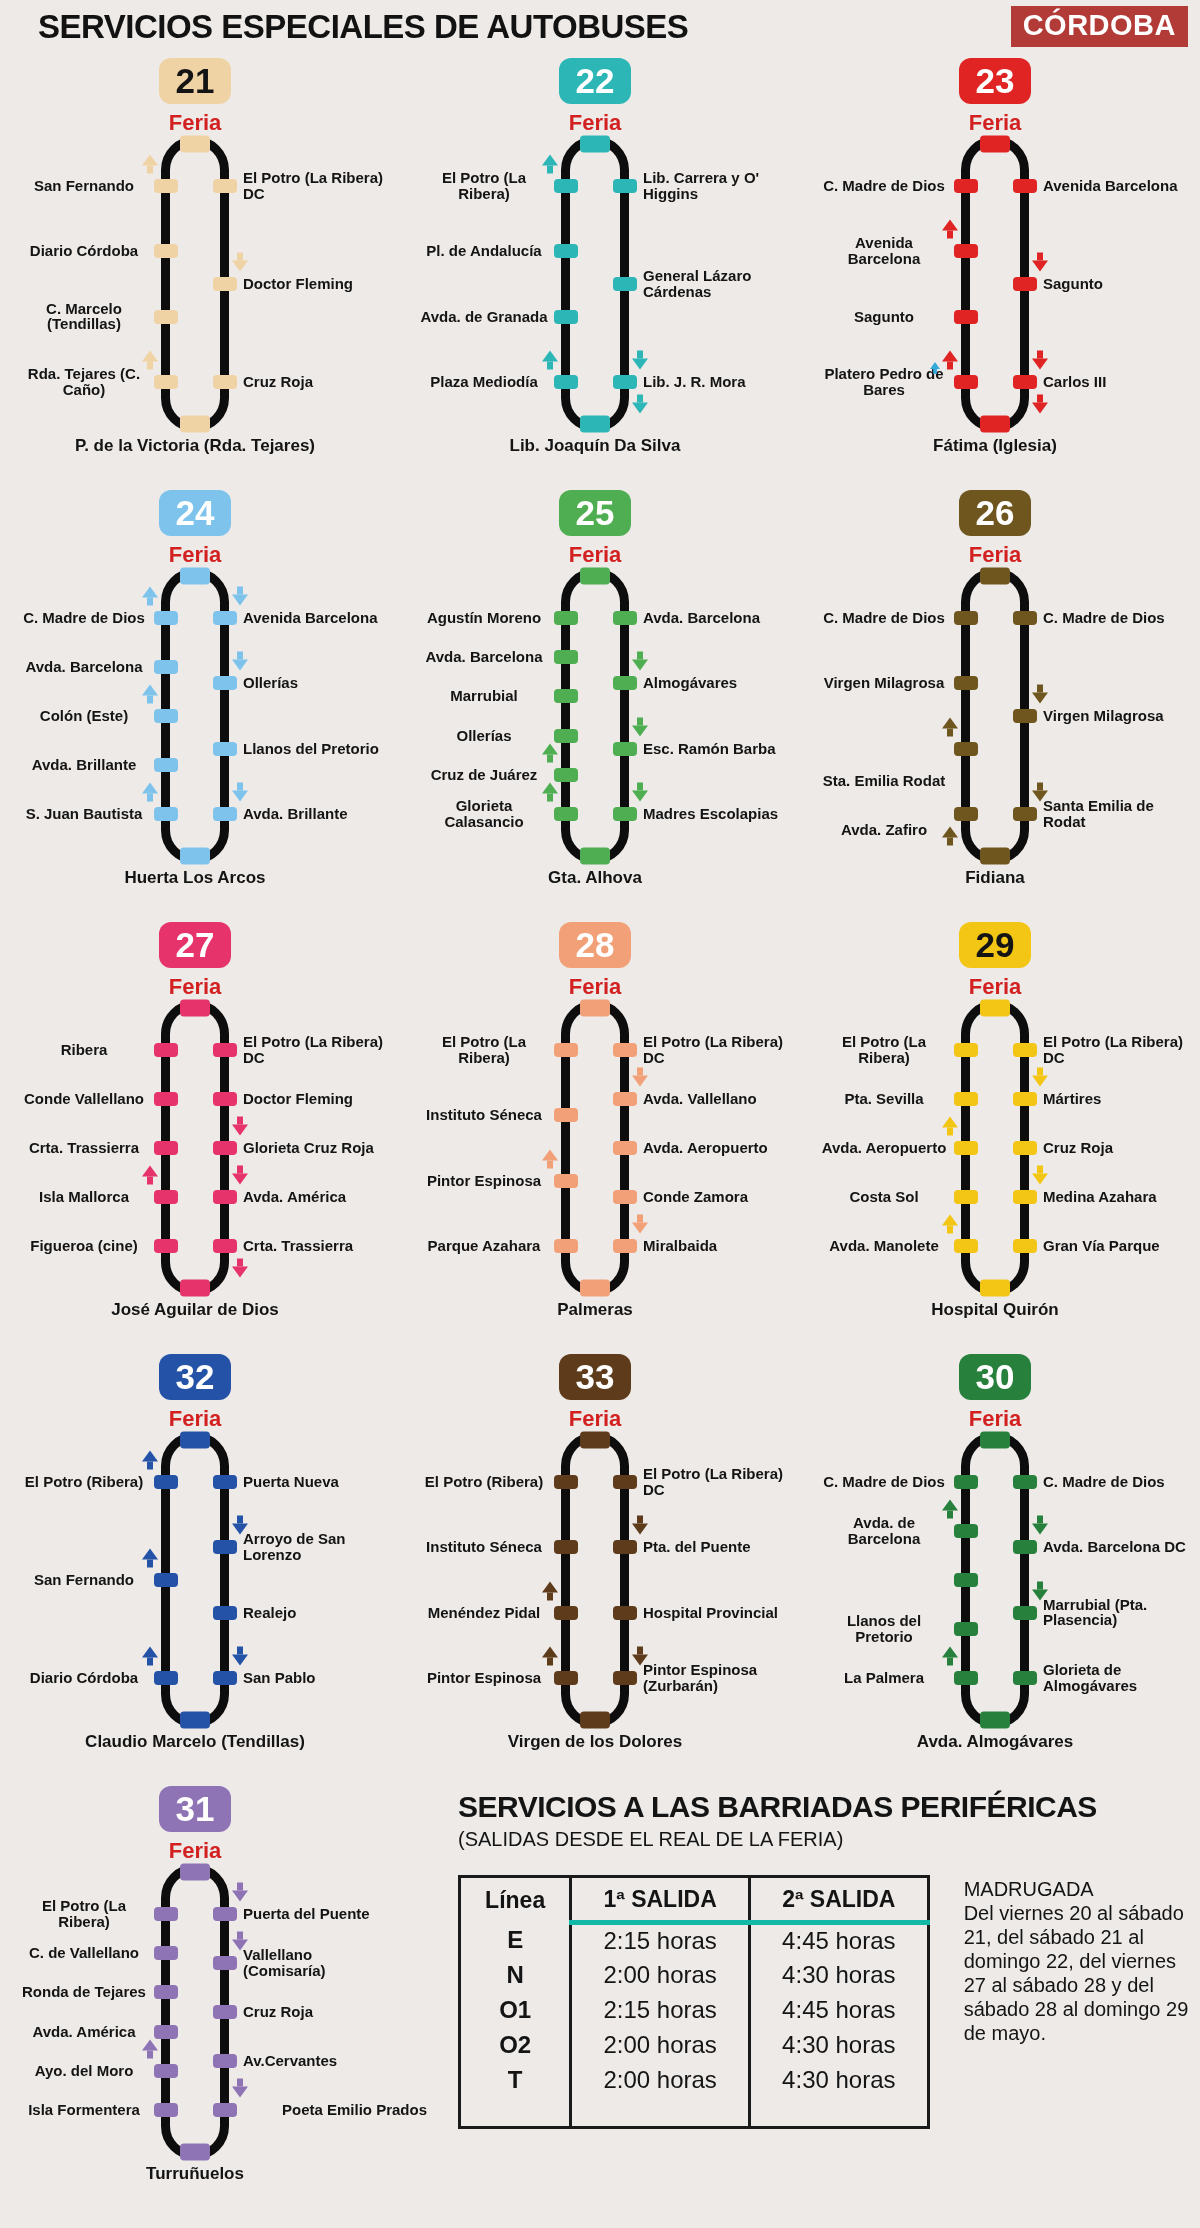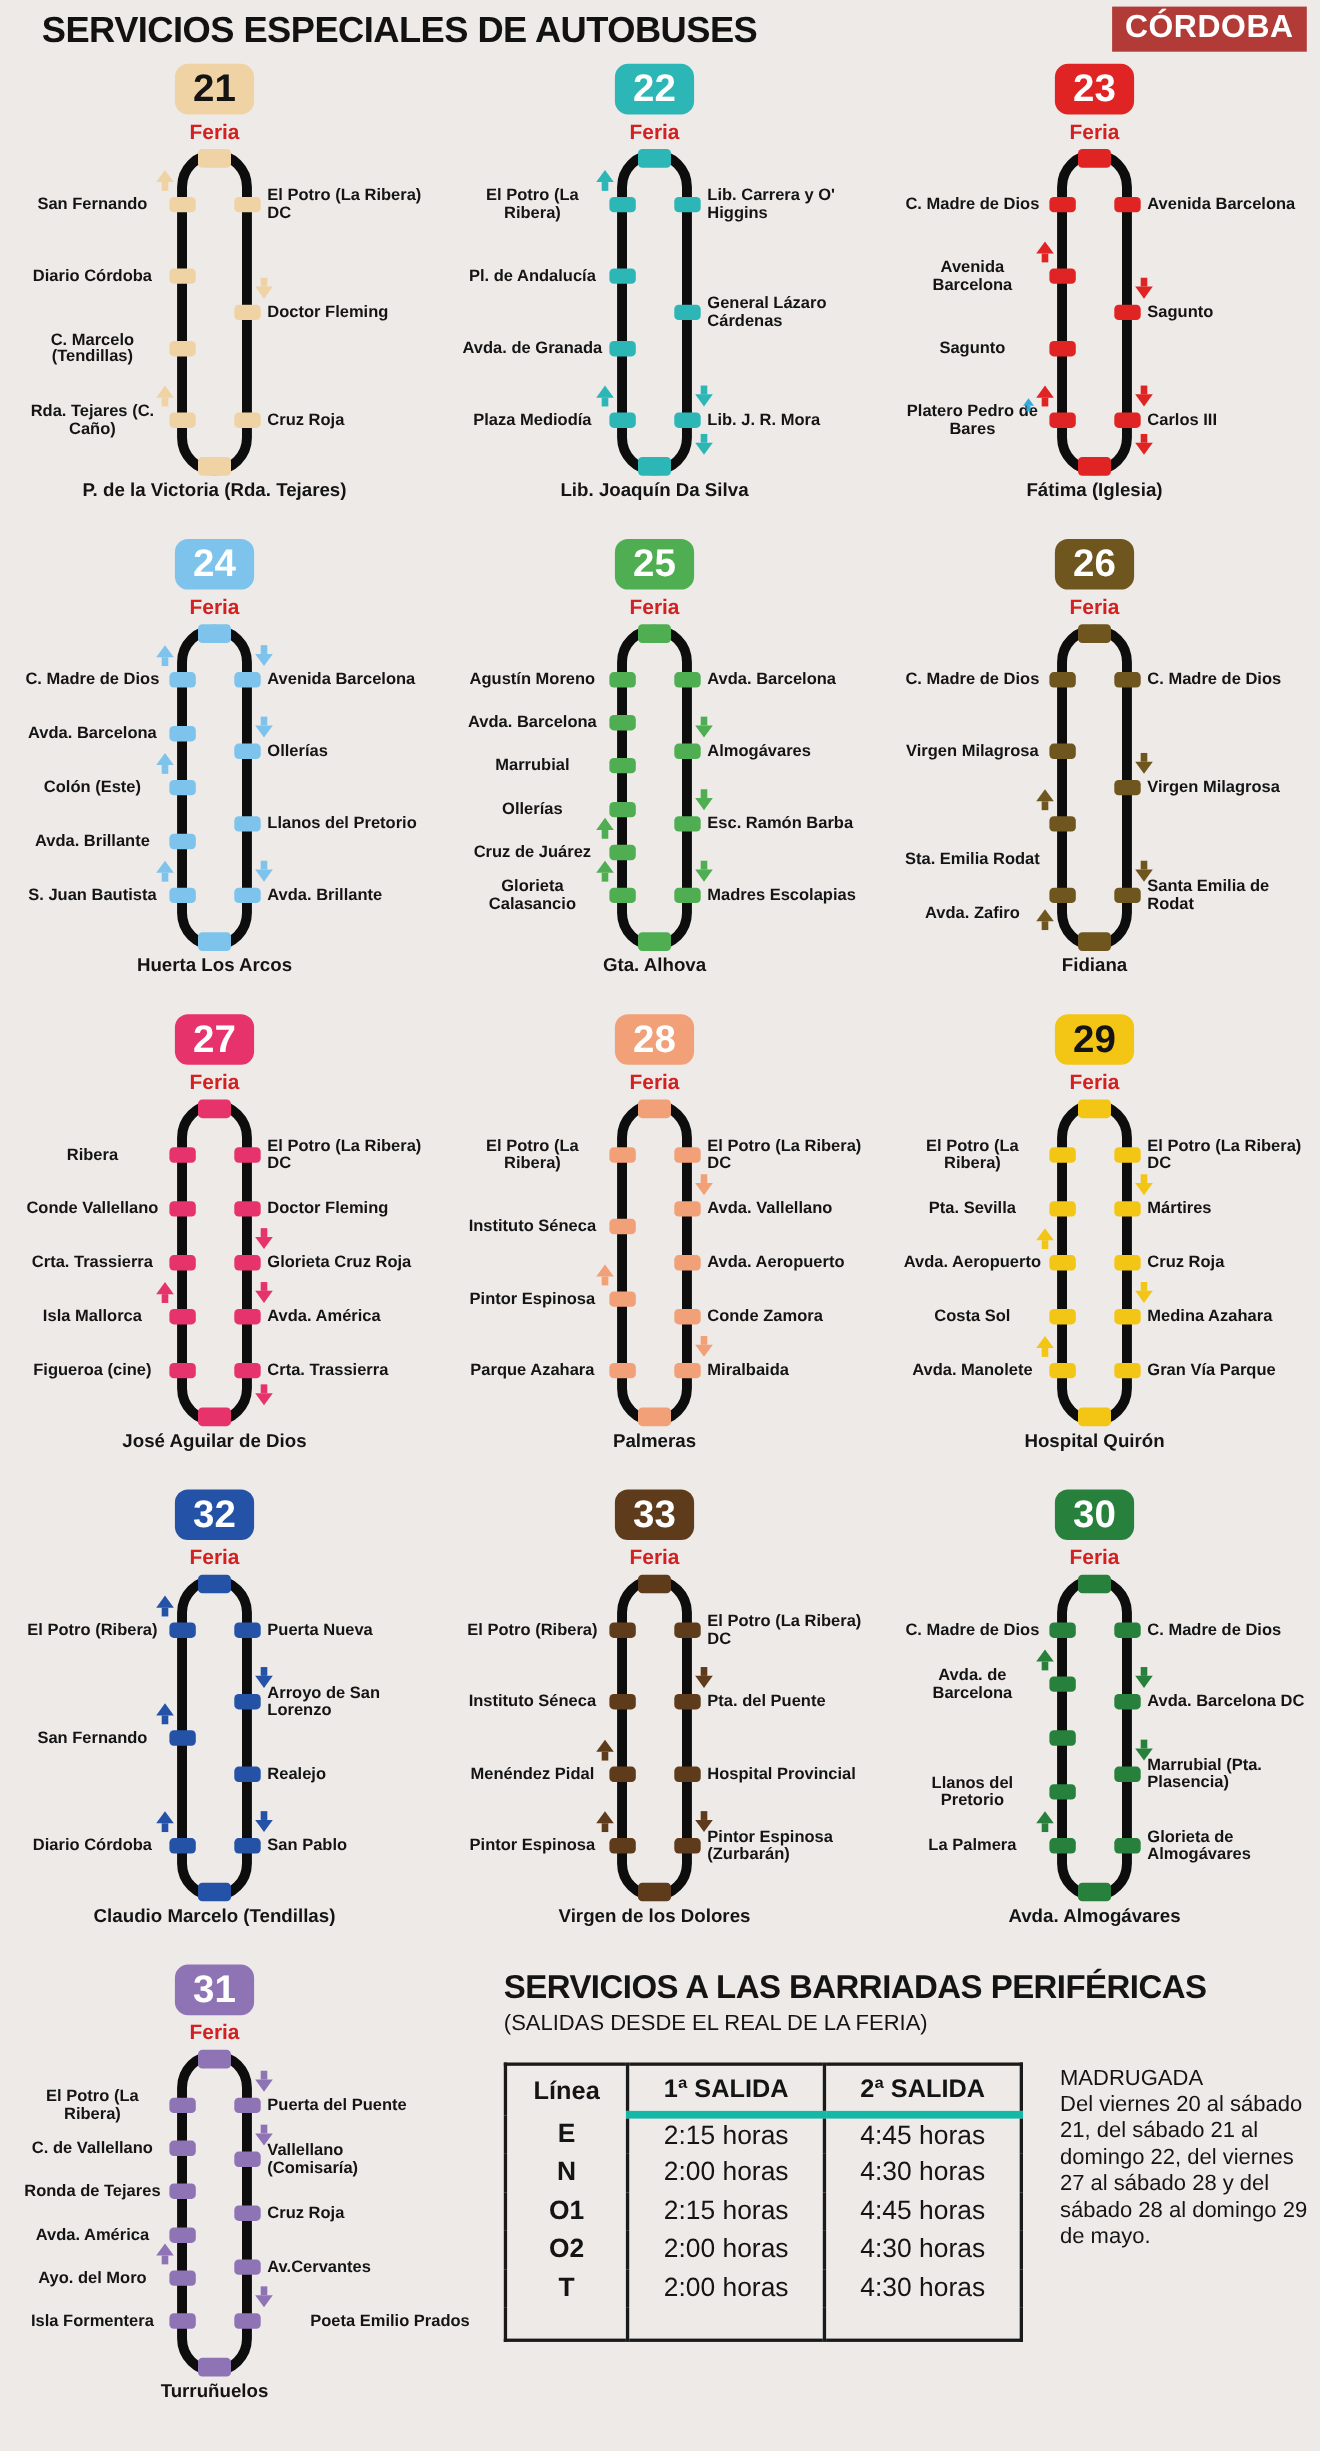--- a/index.html
+++ b/index.html
@@ -3,41 +3,41 @@
 <meta charset="utf-8">
 <style>
   * { margin:0; padding:0; box-sizing:border-box; }
   html,body { width:1200px; height:2228px; background:#edeae8; font-family:"Liberation Sans", sans-serif; color:#141414; overflow:hidden; }
   .header { position:relative; width:1200px; height:50px; }
   .main-title { position:absolute; left:38px; top:8px; font-size:33px; font-weight:bold; letter-spacing:-0.5px; color:#121212; }
   .logo { position:absolute; right:12px; top:6px; background:#b23b38; color:#fff; font-size:29px; font-weight:bold; padding:3px 12px 5px 12px; letter-spacing:0.5px; }
   .grid { display:grid; grid-template-columns:400px 400px 400px; grid-template-rows:432px 432px 432px 432px 446px; width:1200px; }
   .route-card { position:relative; width:400px; height:432px; }
   .badge { position:absolute; left:159px; top:8px; width:72px; height:46px; border-radius:12px; text-align:center; line-height:46px; font-size:35px; font-weight:bold; }
-  .feria { position:absolute; left:95px; top:60px; width:200px; text-align:center; color:#d32121; font-size:19px; font-weight:bold; }
+  .feria { position:absolute; left:95px; top:60px; width:200px; text-align:center; color:#d32121; font-size:22px; font-weight:bold; }
   .loop { position:absolute; left:161px; top:86px; width:68px; height:296px; border:9px solid #0d0d0d; border-radius:36px; z-index:1; }
   .stop { position:absolute; width:24px; height:14px; border-radius:4px; transform:translate(-50%,-50%); z-index:2; }
   .stop.hub { width:30px; height:17px; }
   .slabel { position:absolute; font-weight:bold; font-size:15px; line-height:1.05; transform:translateY(-50%); z-index:3; }
   .slabel.left  { width:128px; text-align:center; left:20px; }
   .slabel.right { width:152px; text-align:left; left:243px; }
   .terminus { position:absolute; left:10px; top:386px; width:370px; text-align:center; font-size:17px; font-weight:bold; }
   .dir { position:absolute; display:flex; flex-direction:column; align-items:center; transform:translate(-50%,-50%); z-index:4; }
   .dir .head { width:0; height:0; border-left:8px solid transparent; border-right:8px solid transparent; }
   .dir .stem { width:6px; height:8px; }
   .dir.mini { transform:translate(-50%,-50%) scale(0.62); }
   .periph { grid-row:5; grid-column:2 / 4; position:relative; padding:12px 0 0 58px; }
   .periph-title { font-size:30px; font-weight:bold; width:680px; line-height:1.1; letter-spacing:-0.5px; }
   .periph-sub { font-size:20px; margin-top:5px; }
   .periph-row { display:flex; margin-top:24px; }
   table.ptable { border-collapse:collapse; border:3px solid #1a1a1a; }
   .ptable th, .ptable td { border-left:3px solid #1a1a1a; }
   .ptable th:first-child, .ptable td:first-child { border-left:none; }
   .ptable th { font-size:23px; font-weight:bold; height:46px; text-align:center; }
-  .ptable th.u { border-bottom:7px solid #14b8a6; }
+  .ptable th.u { border-bottom:5px solid #14b8a6; }
   .ptable td { font-size:24px; height:35px; text-align:center; }
   .ptable td.line-cell { font-weight:bold; }
   .ptable td.time-cell { font-weight:normal; }
   .ptable tr.spacer td { height:30px; }
   .c0 { width:112px; } .c1 { width:180px; } .c2 { width:180px; }
   .note-box { margin-left:34px; width:238px; font-size:20px; line-height:1.2; padding-top:2px; }
 </style>
 </head>
 <body>
 

